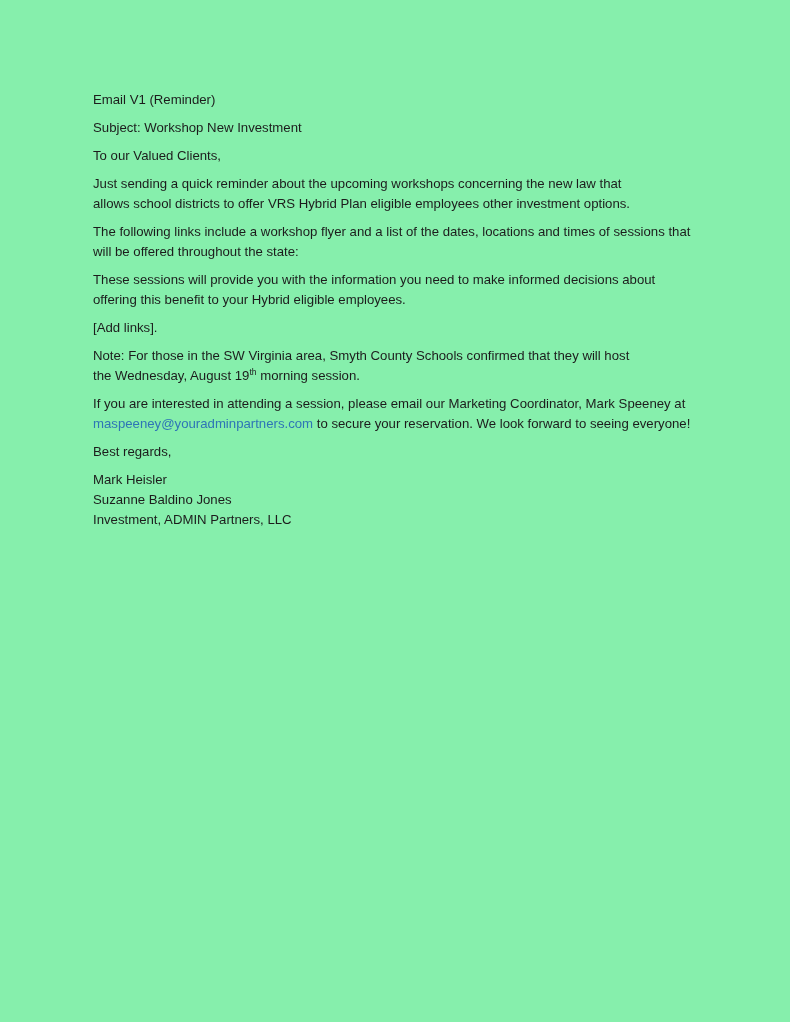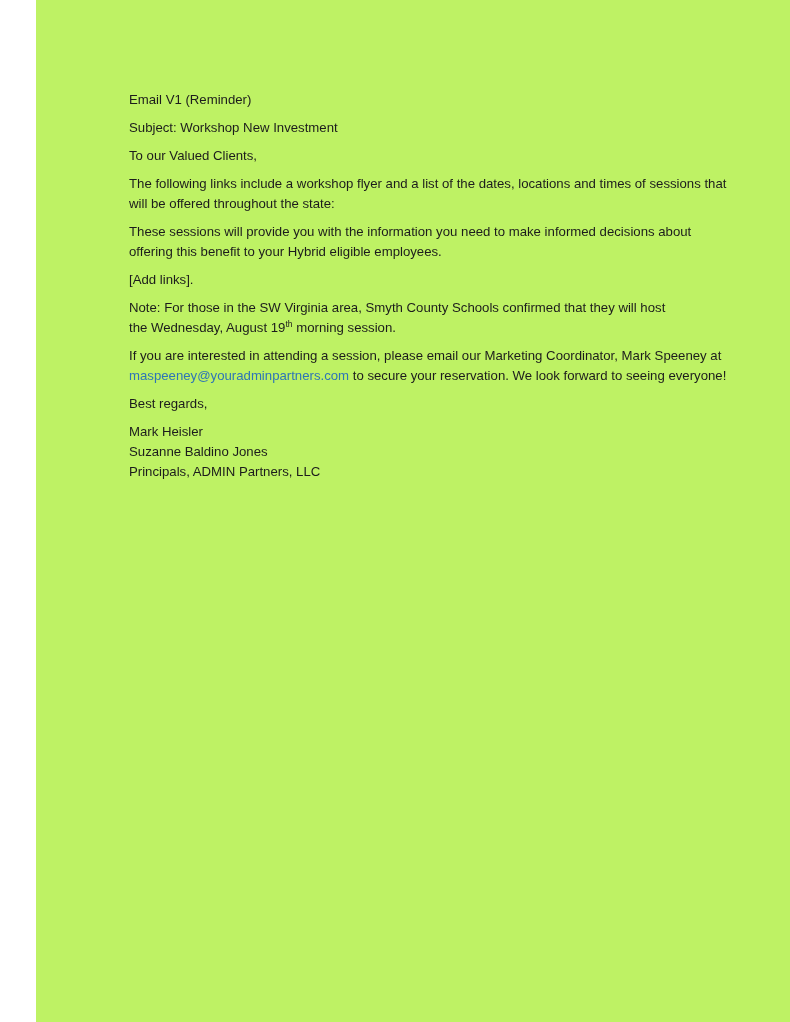--- a/index.html
+++ b/index.html
@@ -11,26 +11,25 @@
   body {
     width: 790px;
     height: 1022px;
     position: relative;
     overflow: hidden;
     font-family: "Liberation Sans", "DejaVu Sans", sans-serif;
   }
   .page {
     position: absolute;
     inset: 0;
-    background: #bef264;
+    background: #86efac;
     padding: 90px 28px 0 93px;
     color: #1c1c1c;
     font-size: 13.2px;
     line-height: 20px;
-    margin-left: 36px;
   }
   .para {
     margin: 0 0 8px 0;
     white-space: pre-line;
     max-width: 660px;
   }
   .italic { }
   sup {
     font-size: 0.65em;
     line-height: 0;
@@ -40,24 +39,26 @@
     cursor: pointer;
   }
 </style>
 </head>
 <body>
 
 <div class="page">
   <p class="para">Email V1 (Reminder)</p>
   <p class="para">Subject: Workshop New Investment</p>
   <p class="para">To our Valued Clients,</p>
+  <p class="para">Just sending a quick reminder about the upcoming workshops concerning the new law that
+allows school districts to offer VRS Hybrid Plan eligible employees other investment options.</p>
   <p class="para">The following links include a workshop flyer and a list of the dates, locations and times of sessions that
 will be offered throughout the state:</p>
   <p class="para">These sessions will provide you with the information you need to make informed decisions about
 offering this benefit to your Hybrid eligible employees.</p>
   <p class="para">[Add links].</p>
   <p class="para"><span class="italic">Note</span><span>: For those in the SW Virginia area, Smyth County Schools confirmed that they will host</span><br><span>the Wednesday, August 19</span><sup>th</sup><span> morning session.</span></p>
   <p class="para"><span>If you are interested in attending a session, please email our Marketing Coordinator, Mark Speeney at</span><br><a class="email-link" style="color: rgb(46, 117, 182);">maspeeney@youradminpartners.com</a><span> to secure your reservation. We look forward to seeing everyone!</span></p>
   <p class="para">Best regards,</p>
   <p class="para">Mark Heisler
 Suzanne Baldino Jones
-Principals, ADMIN Partners, LLC</p>
+Investment, ADMIN Partners, LLC</p>
 </div>
 
 </body></html>

